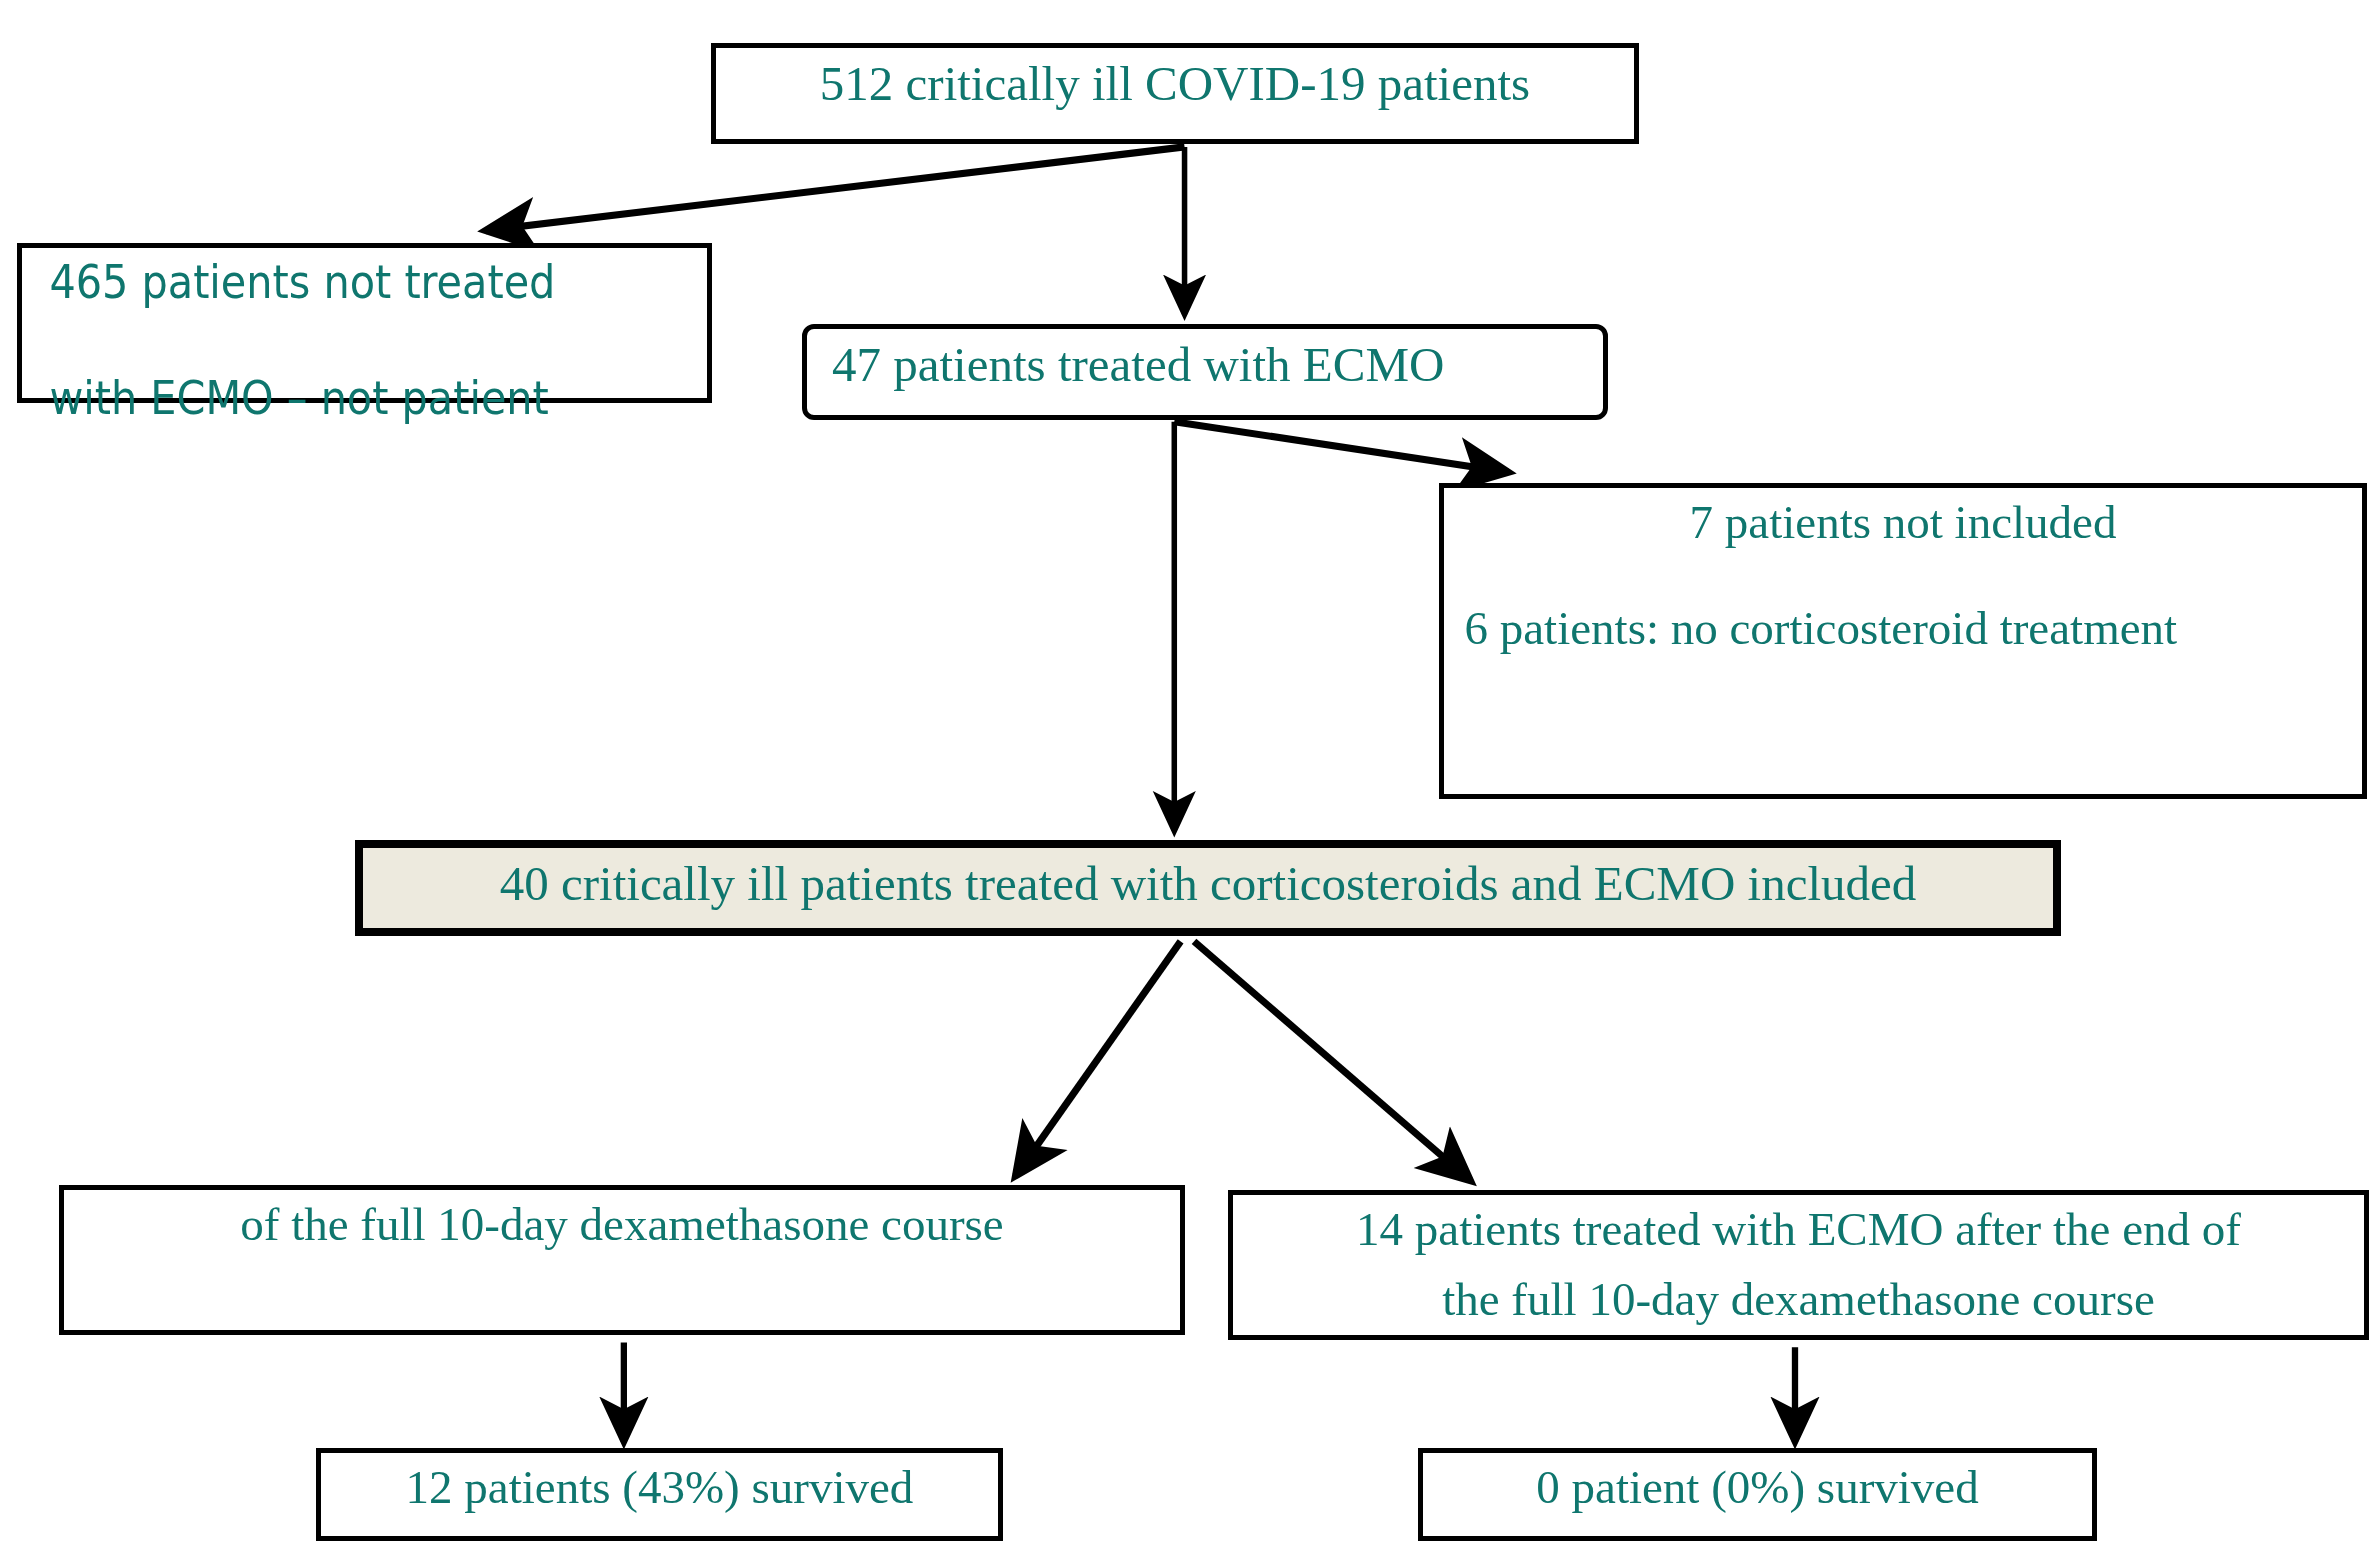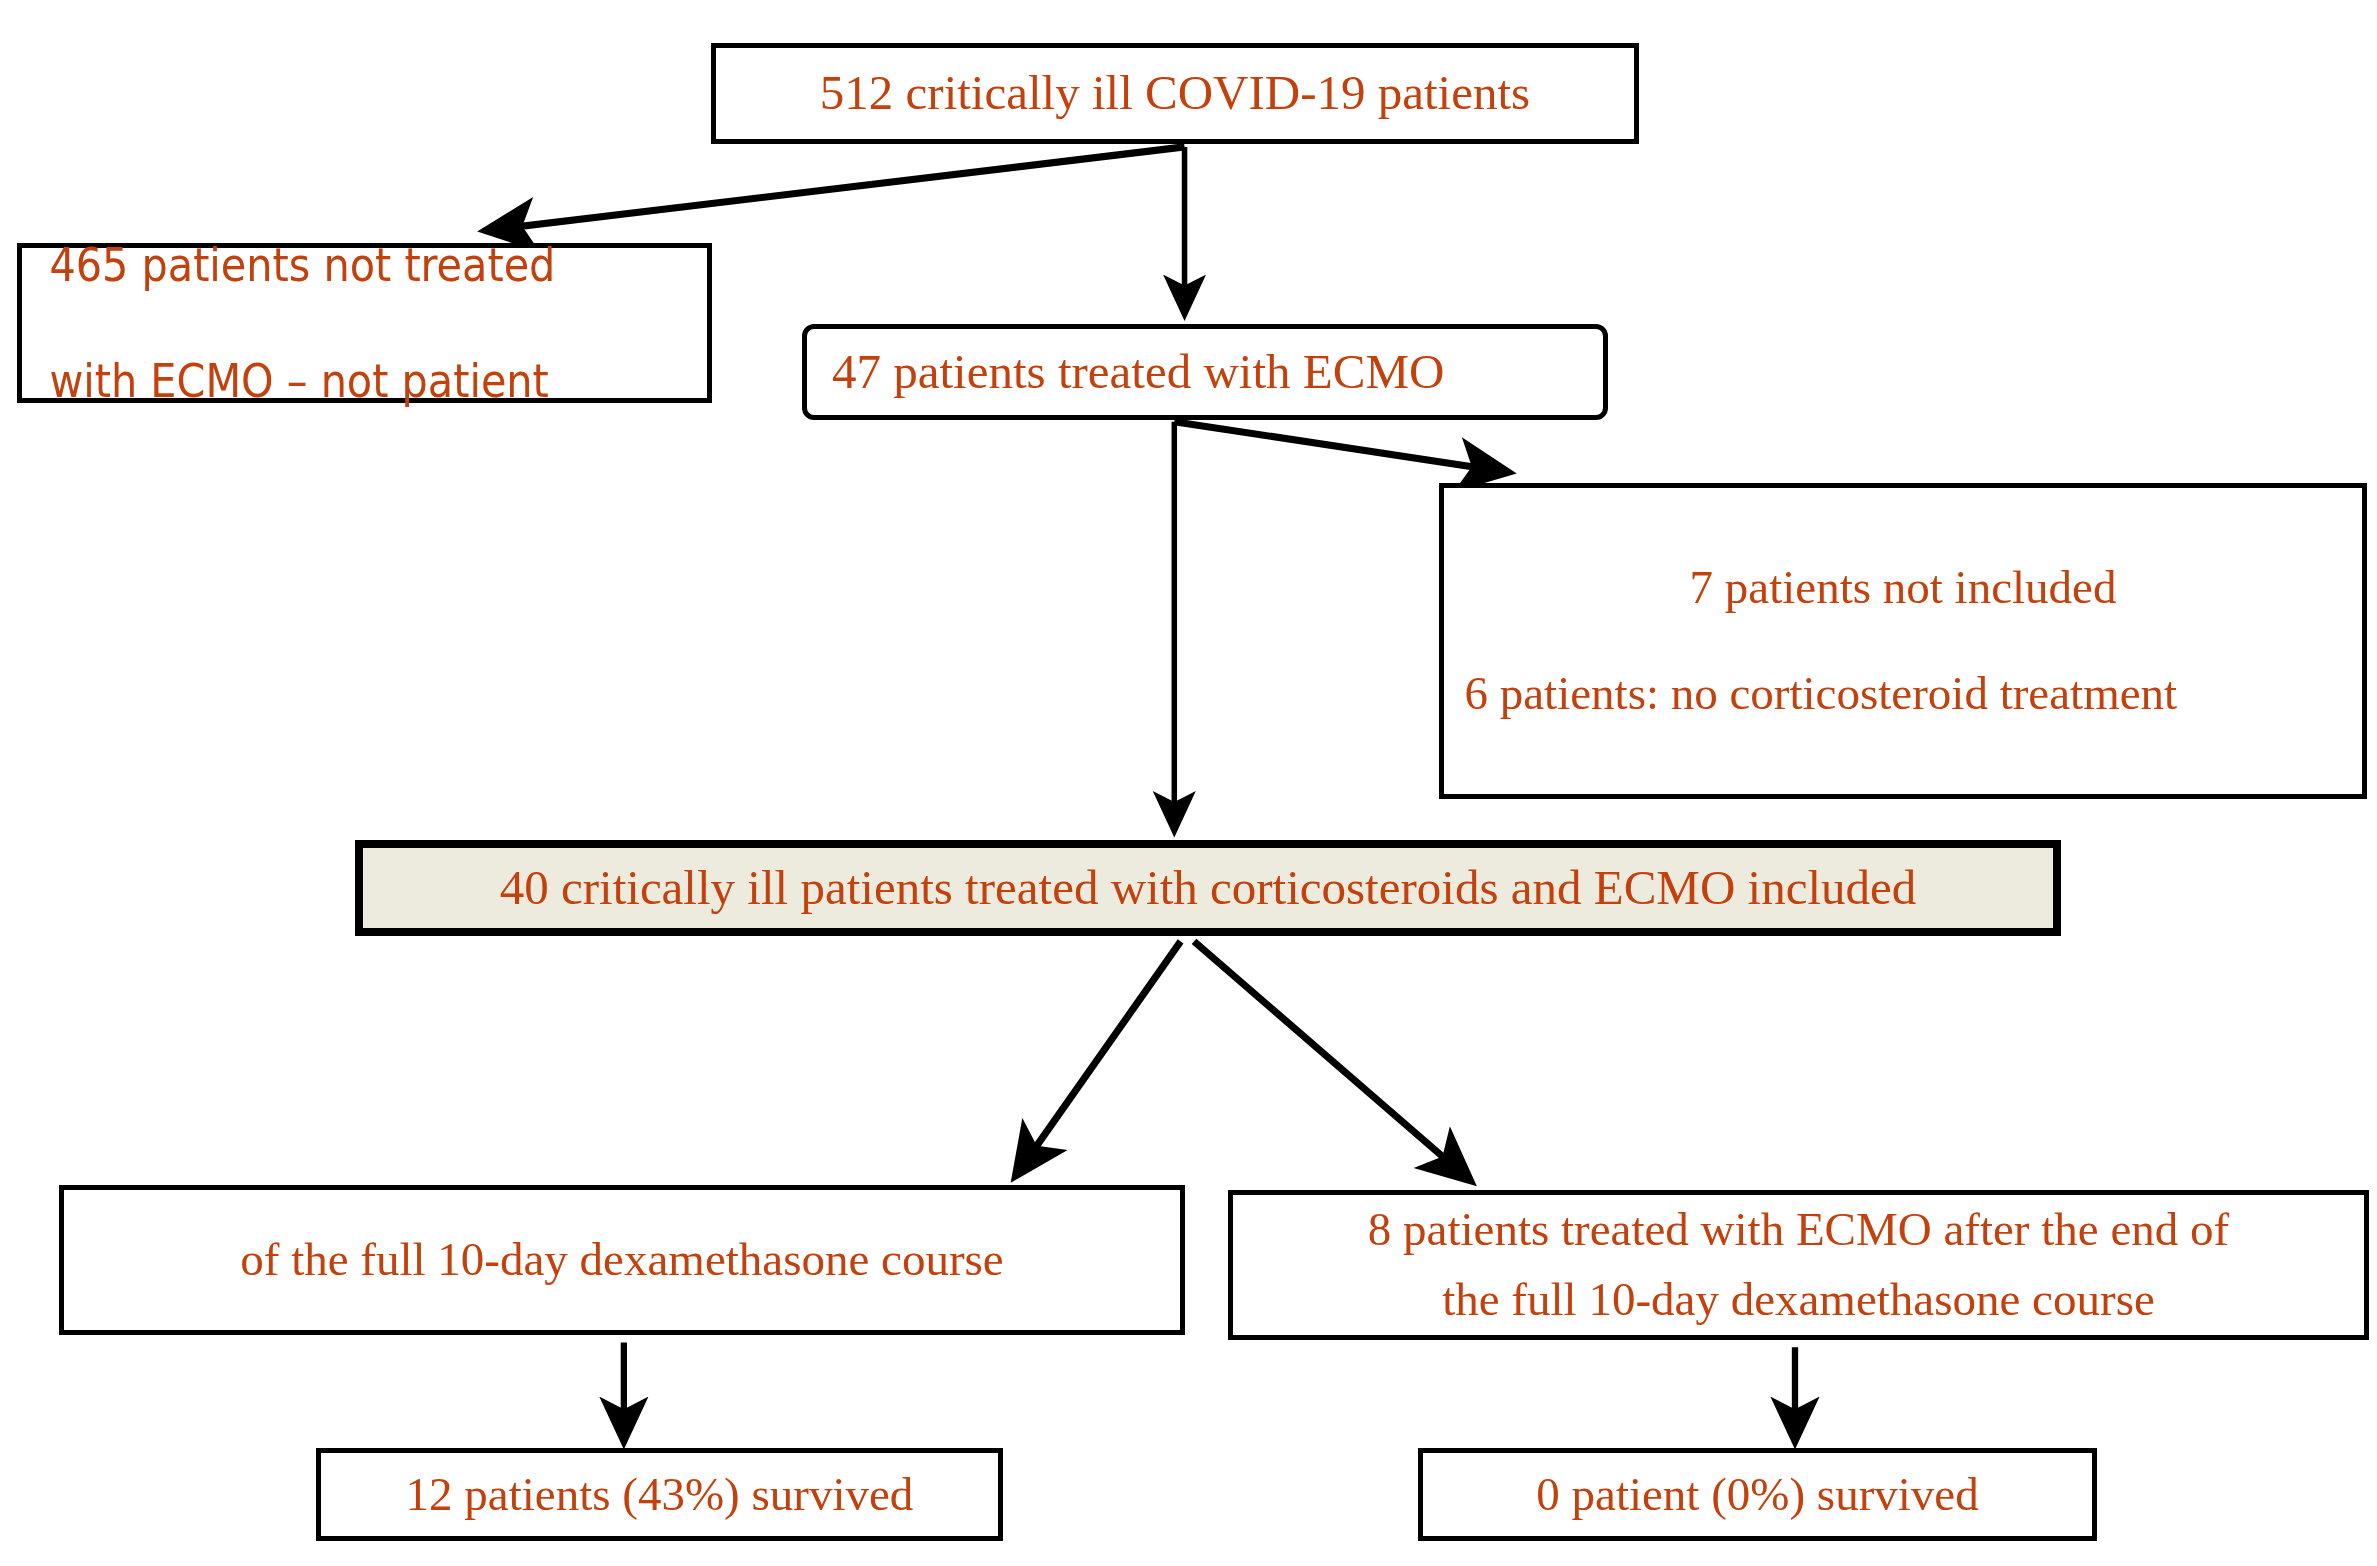--- a/index.html
+++ b/index.html
@@ -26,23 +26,23 @@
     width: 2377px;
     height: 1566px;
   }
   .node-box {
     position: absolute;
     box-sizing: border-box;
     background: #ffffff;
     border: 5.5px solid #000000;
     display: flex;
     flex-direction: column;
-    justify-content: center;
+    justify-content: flex-start;
     font-family: "Liberation Serif", serif;
-    color: #c2410c;
+    color: #0f766e;
     line-height: 1.48;
   }
   .node-box.emphasis {
     background: #edeade;
     border-width: 8.7px;
   }
   .node-box.condensed {
     font-family: "DejaVu Sans Condensed", "Liberation Sans Narrow", "Liberation Sans", sans-serif;
     font-stretch: condensed;
   }
@@ -116,21 +116,21 @@
 
   <div class="node-box emphasis align-center" id="node-included">
     <span class="node-line">40 critically ill patients treated with corticosteroids and ECMO included</span>
   </div>
 
   <div class="node-box align-center" id="node-before">
     <span class="node-line">of the full 10-day dexamethasone course</span>
   </div>
 
   <div class="node-box align-center" id="node-after">
-    <span class="node-line">8 patients treated with ECMO after the end of</span>
+    <span class="node-line">14 patients treated with ECMO after the end of</span>
     <span class="node-line">the full 10-day dexamethasone course</span>
   </div>
 
   <div class="node-box align-center" id="node-survived-left">
     <span class="node-line">12 patients (43%) survived</span>
   </div>
 
   <div class="node-box align-center" id="node-survived-right">
     <span class="node-line">0 patient (0%) survived</span>
   </div>

